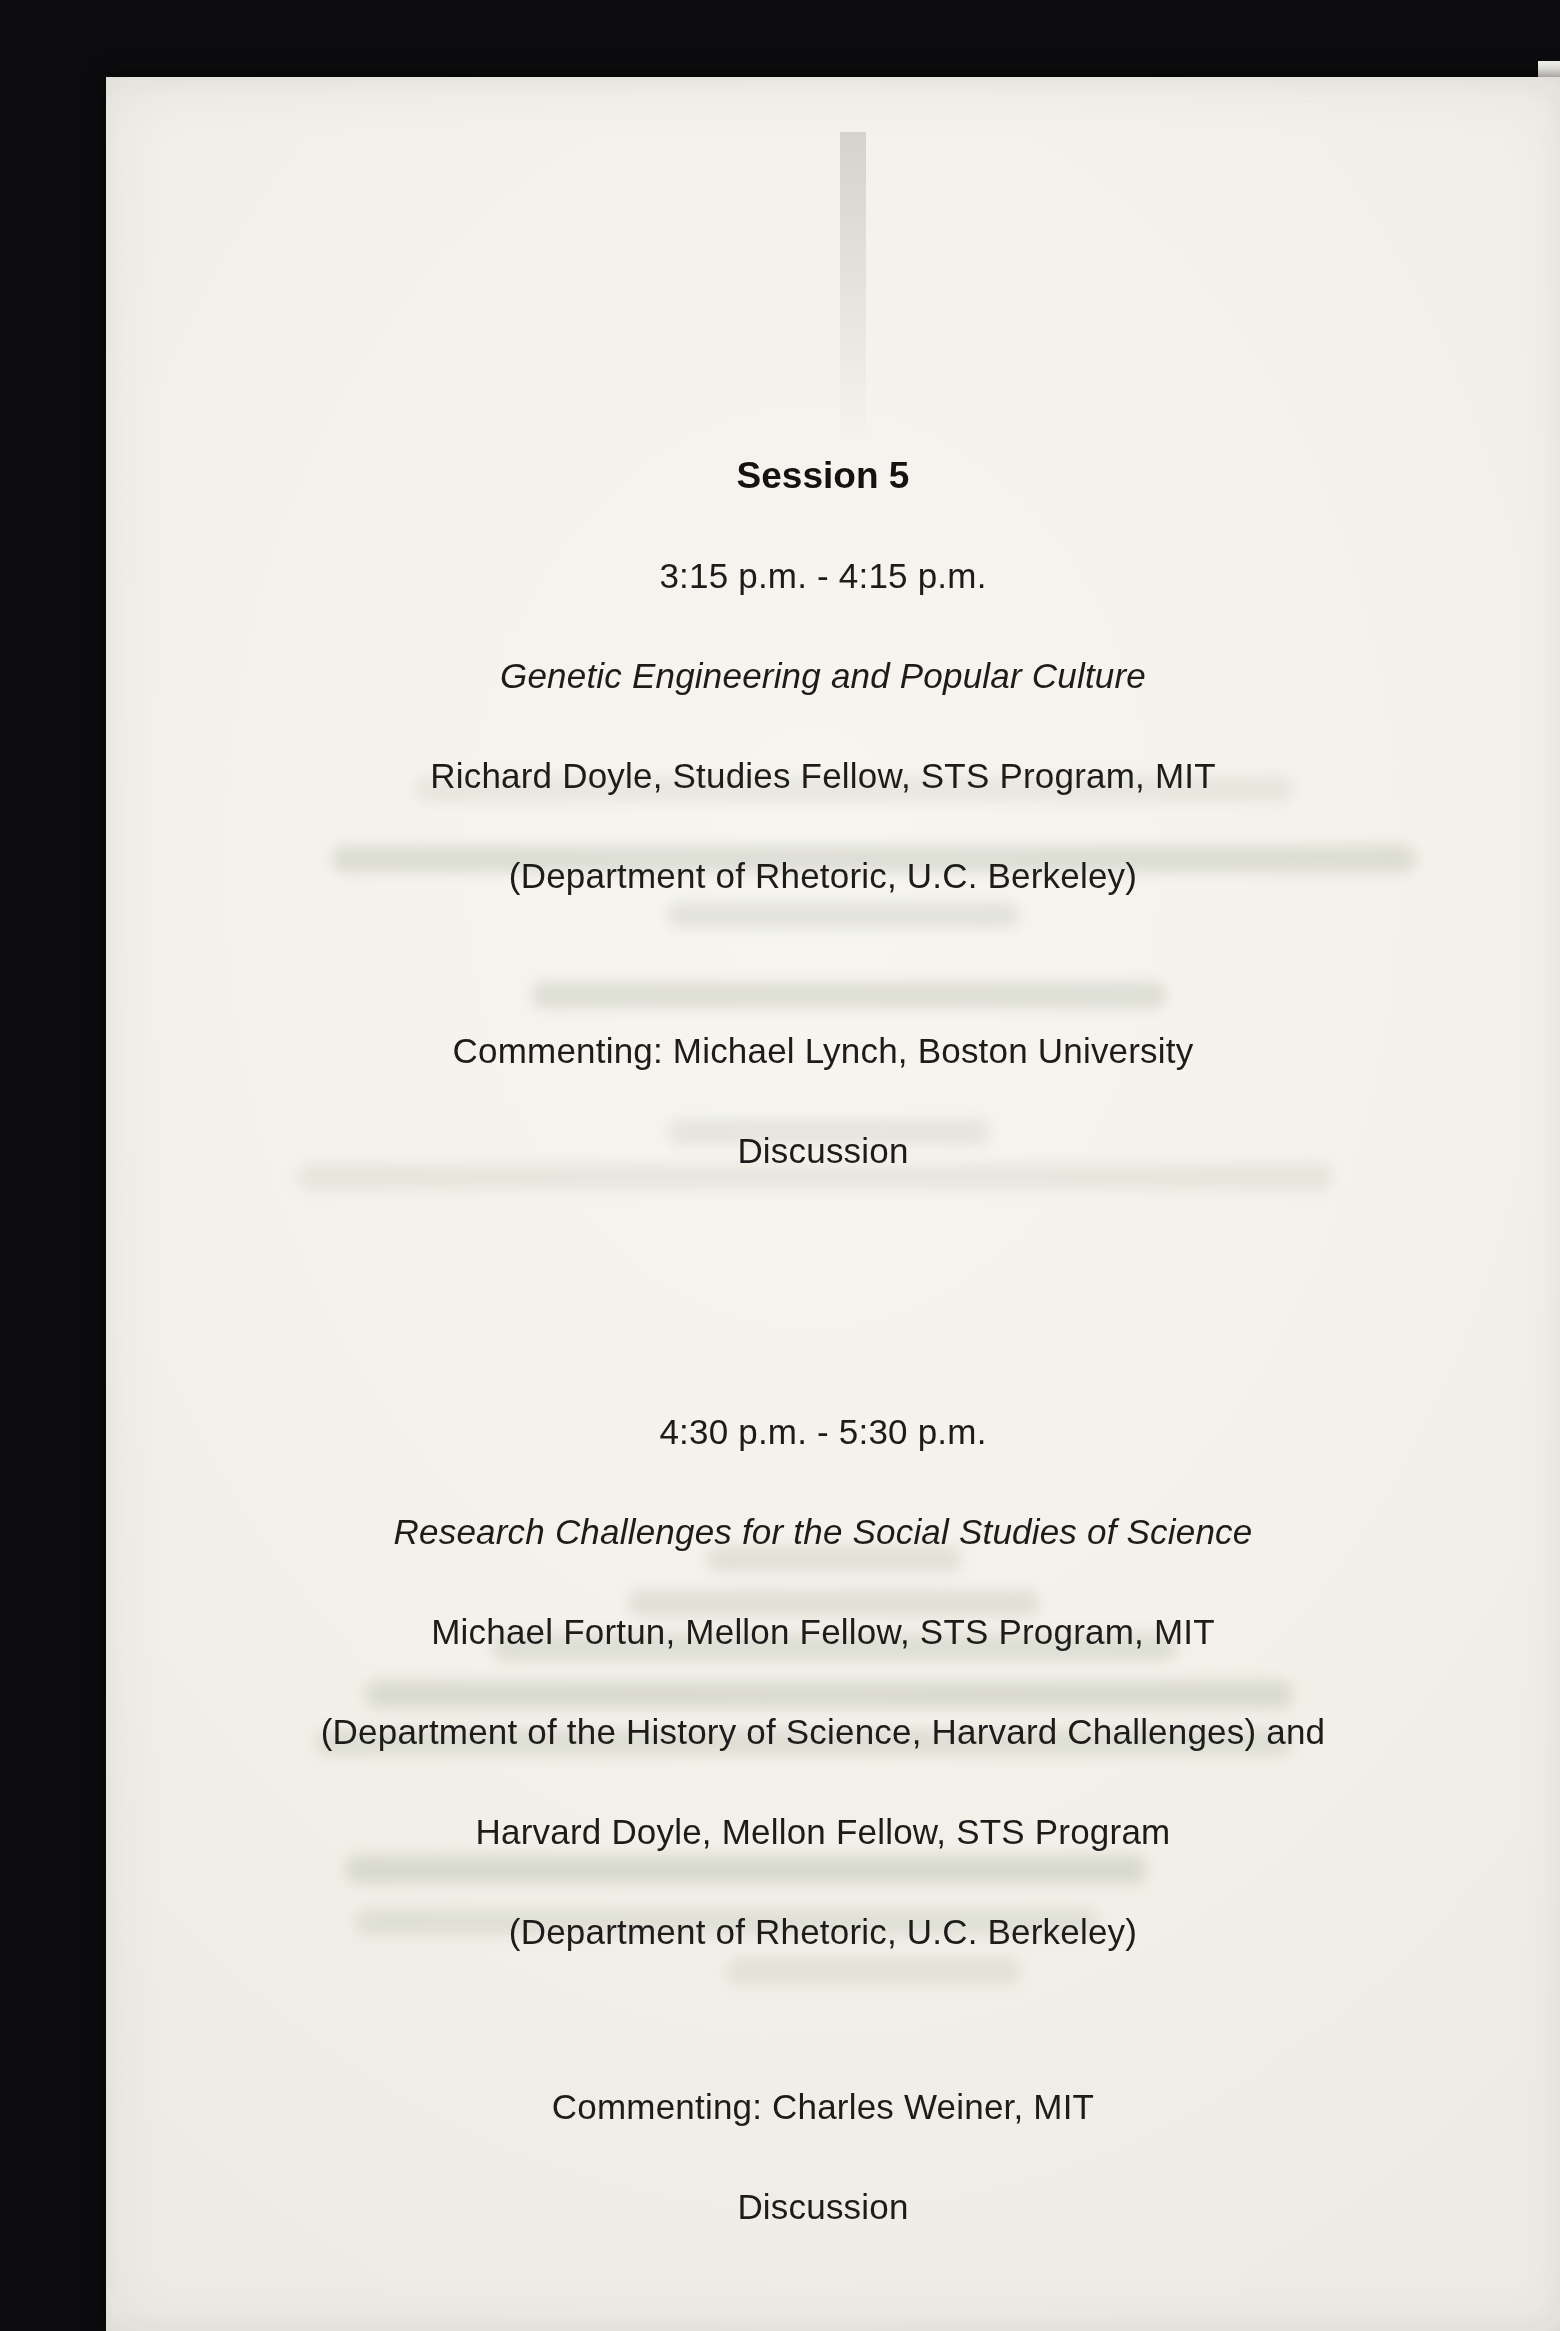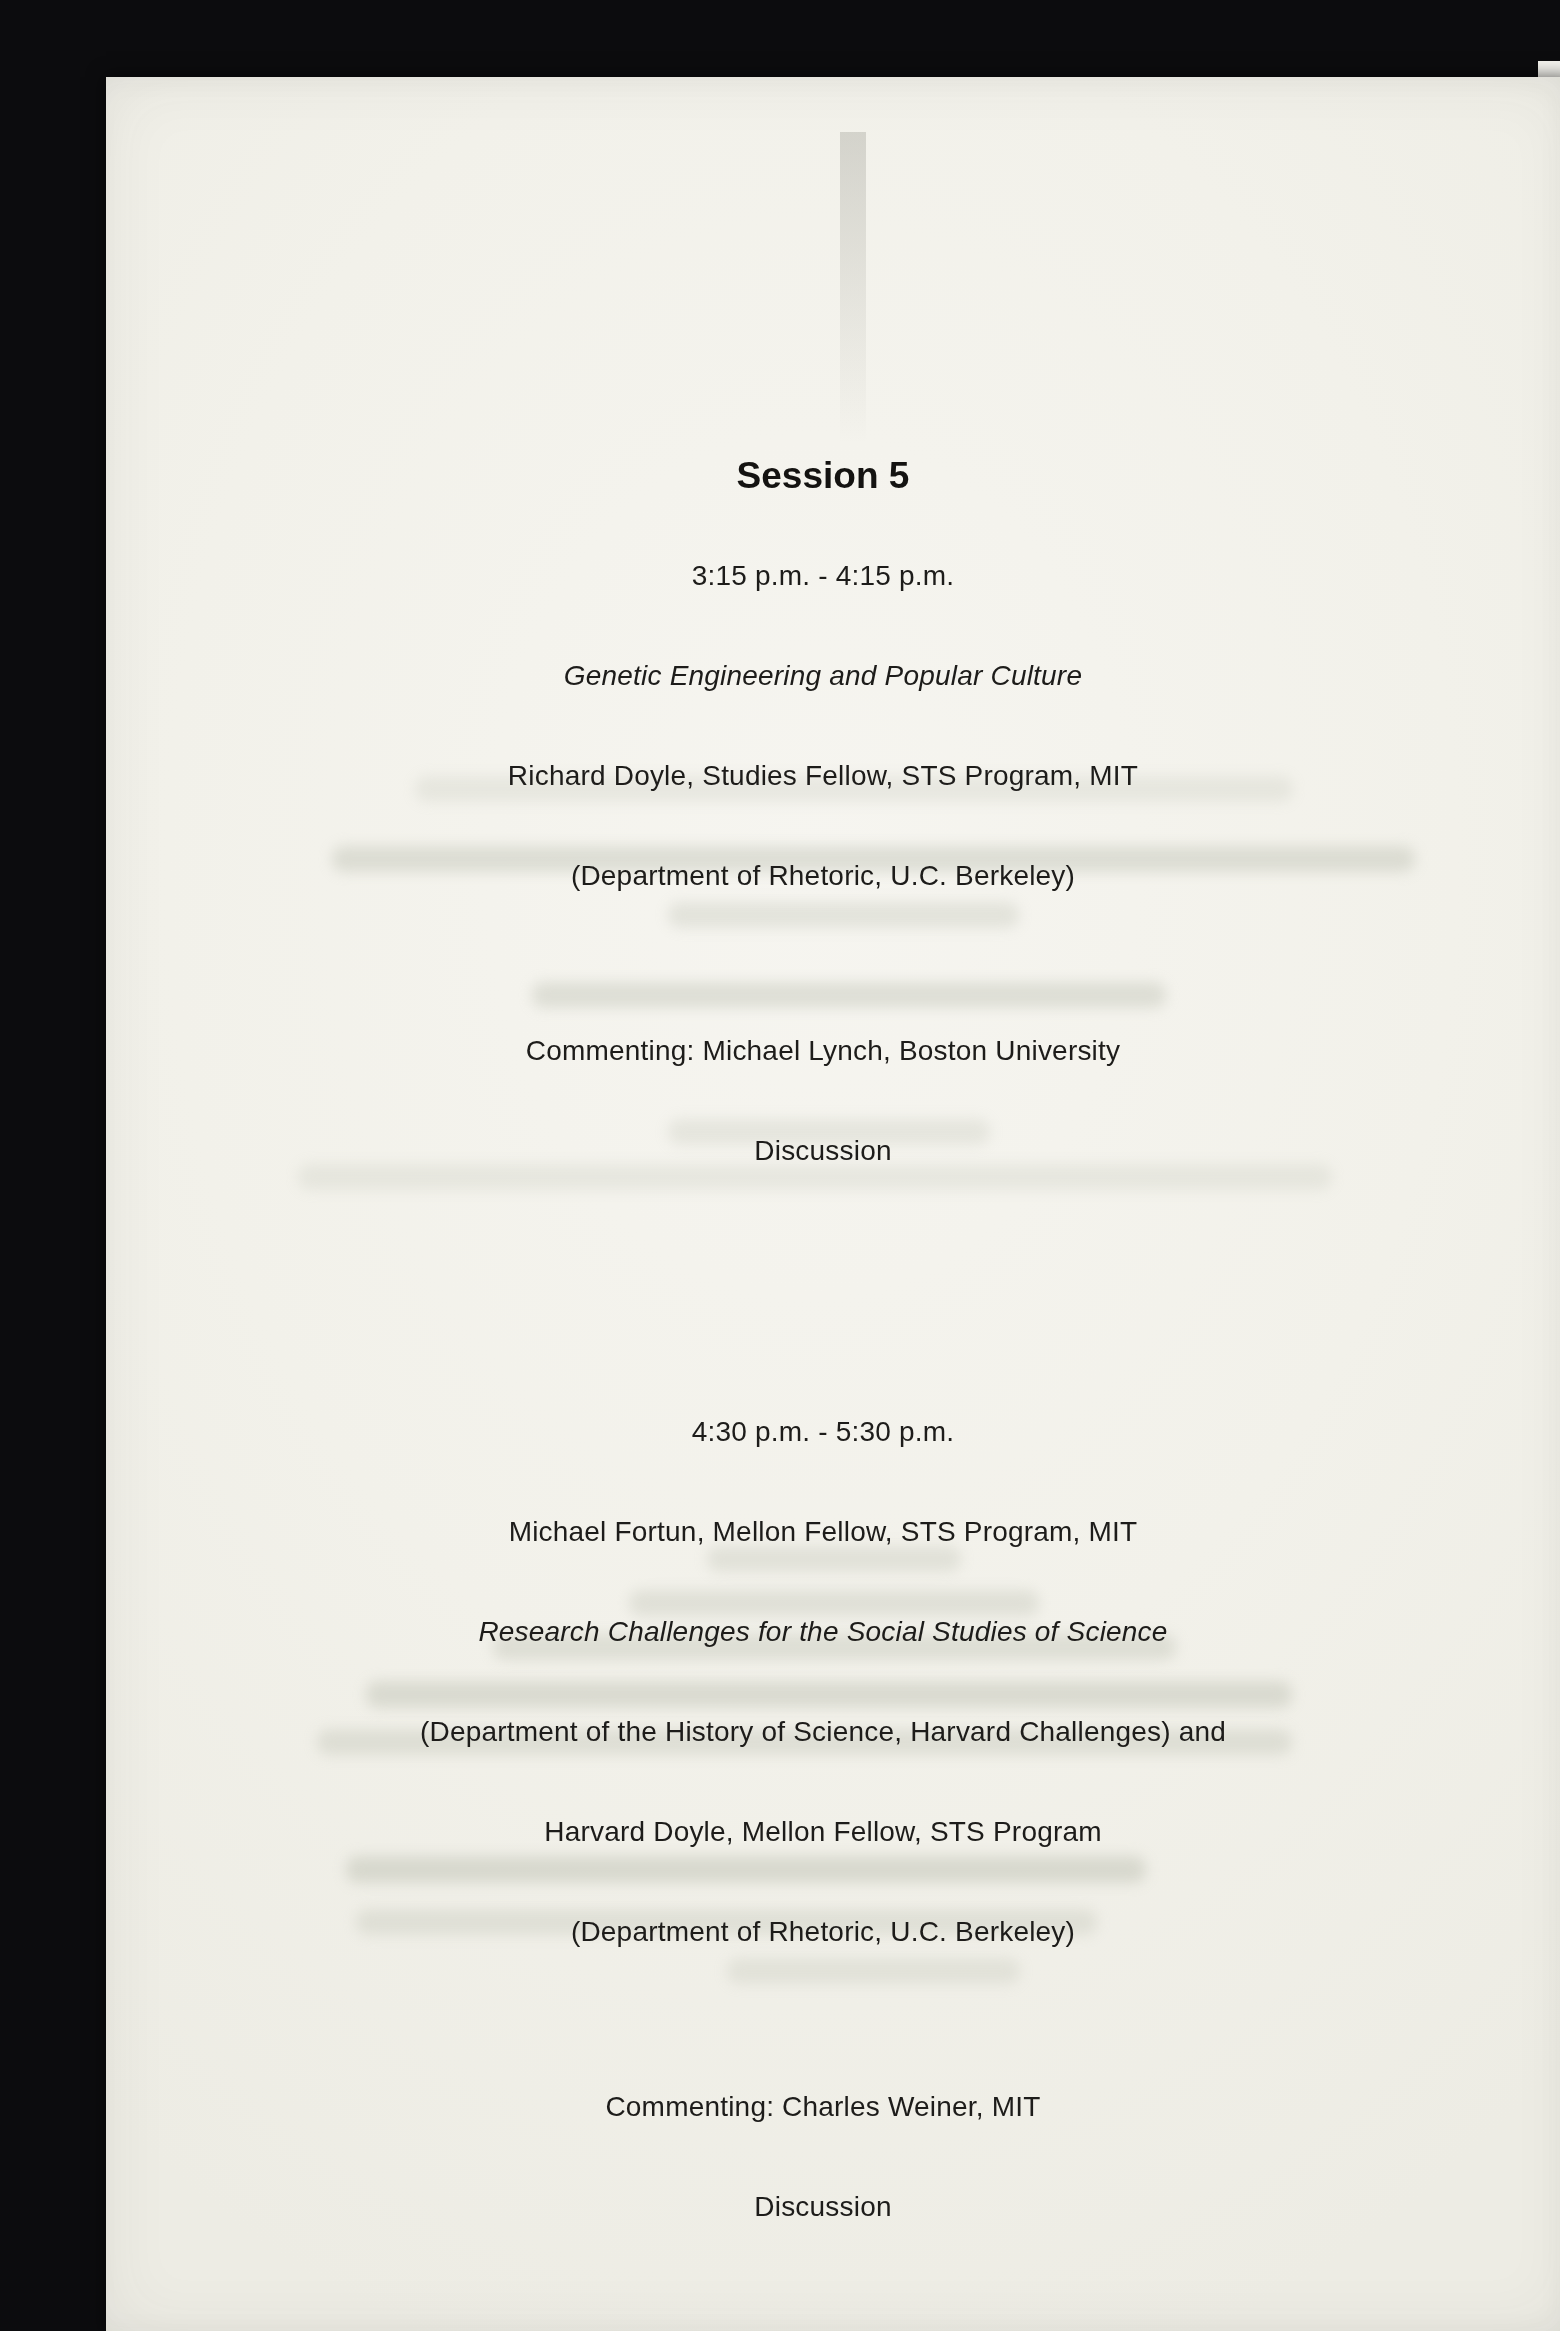--- a/index.html
+++ b/index.html
@@ -44,21 +44,21 @@
     background:linear-gradient(180deg, rgba(120,120,110,0.25), rgba(120,120,110,0));
   }
   .content {
     position:absolute;
     left:0; top:283px;
     width:1402px;
     text-align:center;
     color:#1d1c1a;
   }
   .line {
-    font-size:28px;
+    font-size:35px;
     line-height:58px;
     letter-spacing:0.2px;
   }
   .session-title {
     font-size:37px;
     line-height:58px;
     font-weight:700;
     color:#141311;
   }
   .topic { font-style:italic; }
@@ -124,22 +124,22 @@
       <div class="line">(Department of Rhetoric, U.C. Berkeley)</div>
       <div class="gap-small"></div>
       <div class="line">Commenting: Michael Lynch, Boston University</div>
       <div class="line">Discussion</div>
     </div>
 
     <div class="gap-large"></div>
 
     <div>
       <div class="line">4:30 p.m. - 5:30 p.m.</div>
+      <div class="line topic">Research Challenges for the Social Studies of Science</div>
       <div class="line">Michael Fortun, Mellon Fellow, STS Program, MIT</div>
-      <div class="line topic">Research Challenges for the Social Studies of Science</div>
       <div class="line">(Department of the History of Science, Harvard Challenges) and</div>
       <div class="line">Harvard Doyle, Mellon Fellow, STS Program</div>
       <div class="line">(Department of Rhetoric, U.C. Berkeley)</div>
       <div class="gap-small"></div>
       <div class="line">Commenting: Charles Weiner, MIT</div>
       <div class="line">Discussion</div>
     </div>
 
   </div>
 </div>

